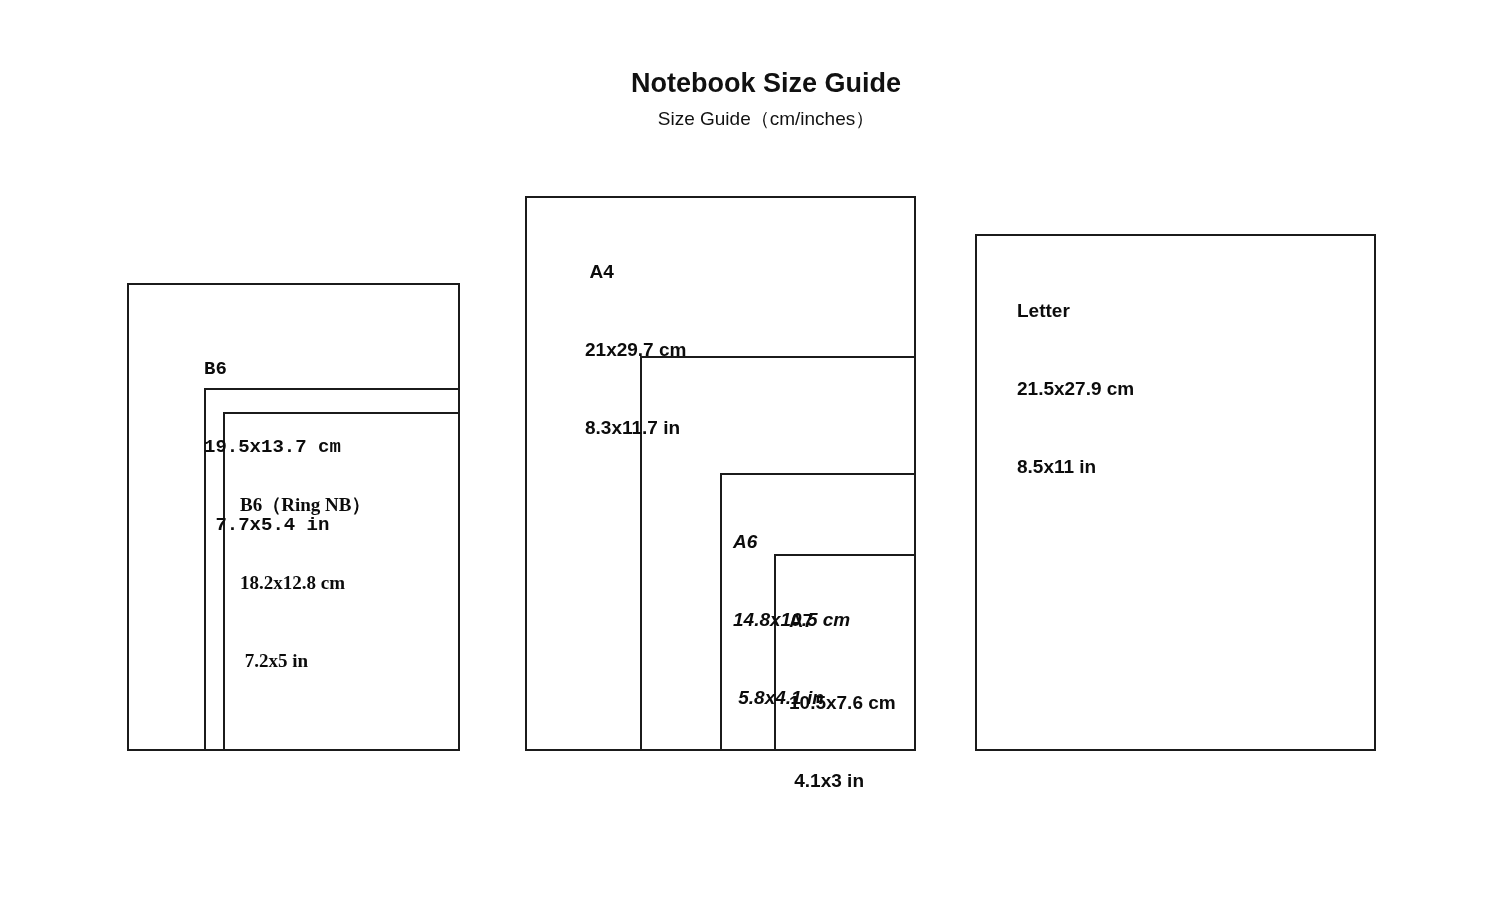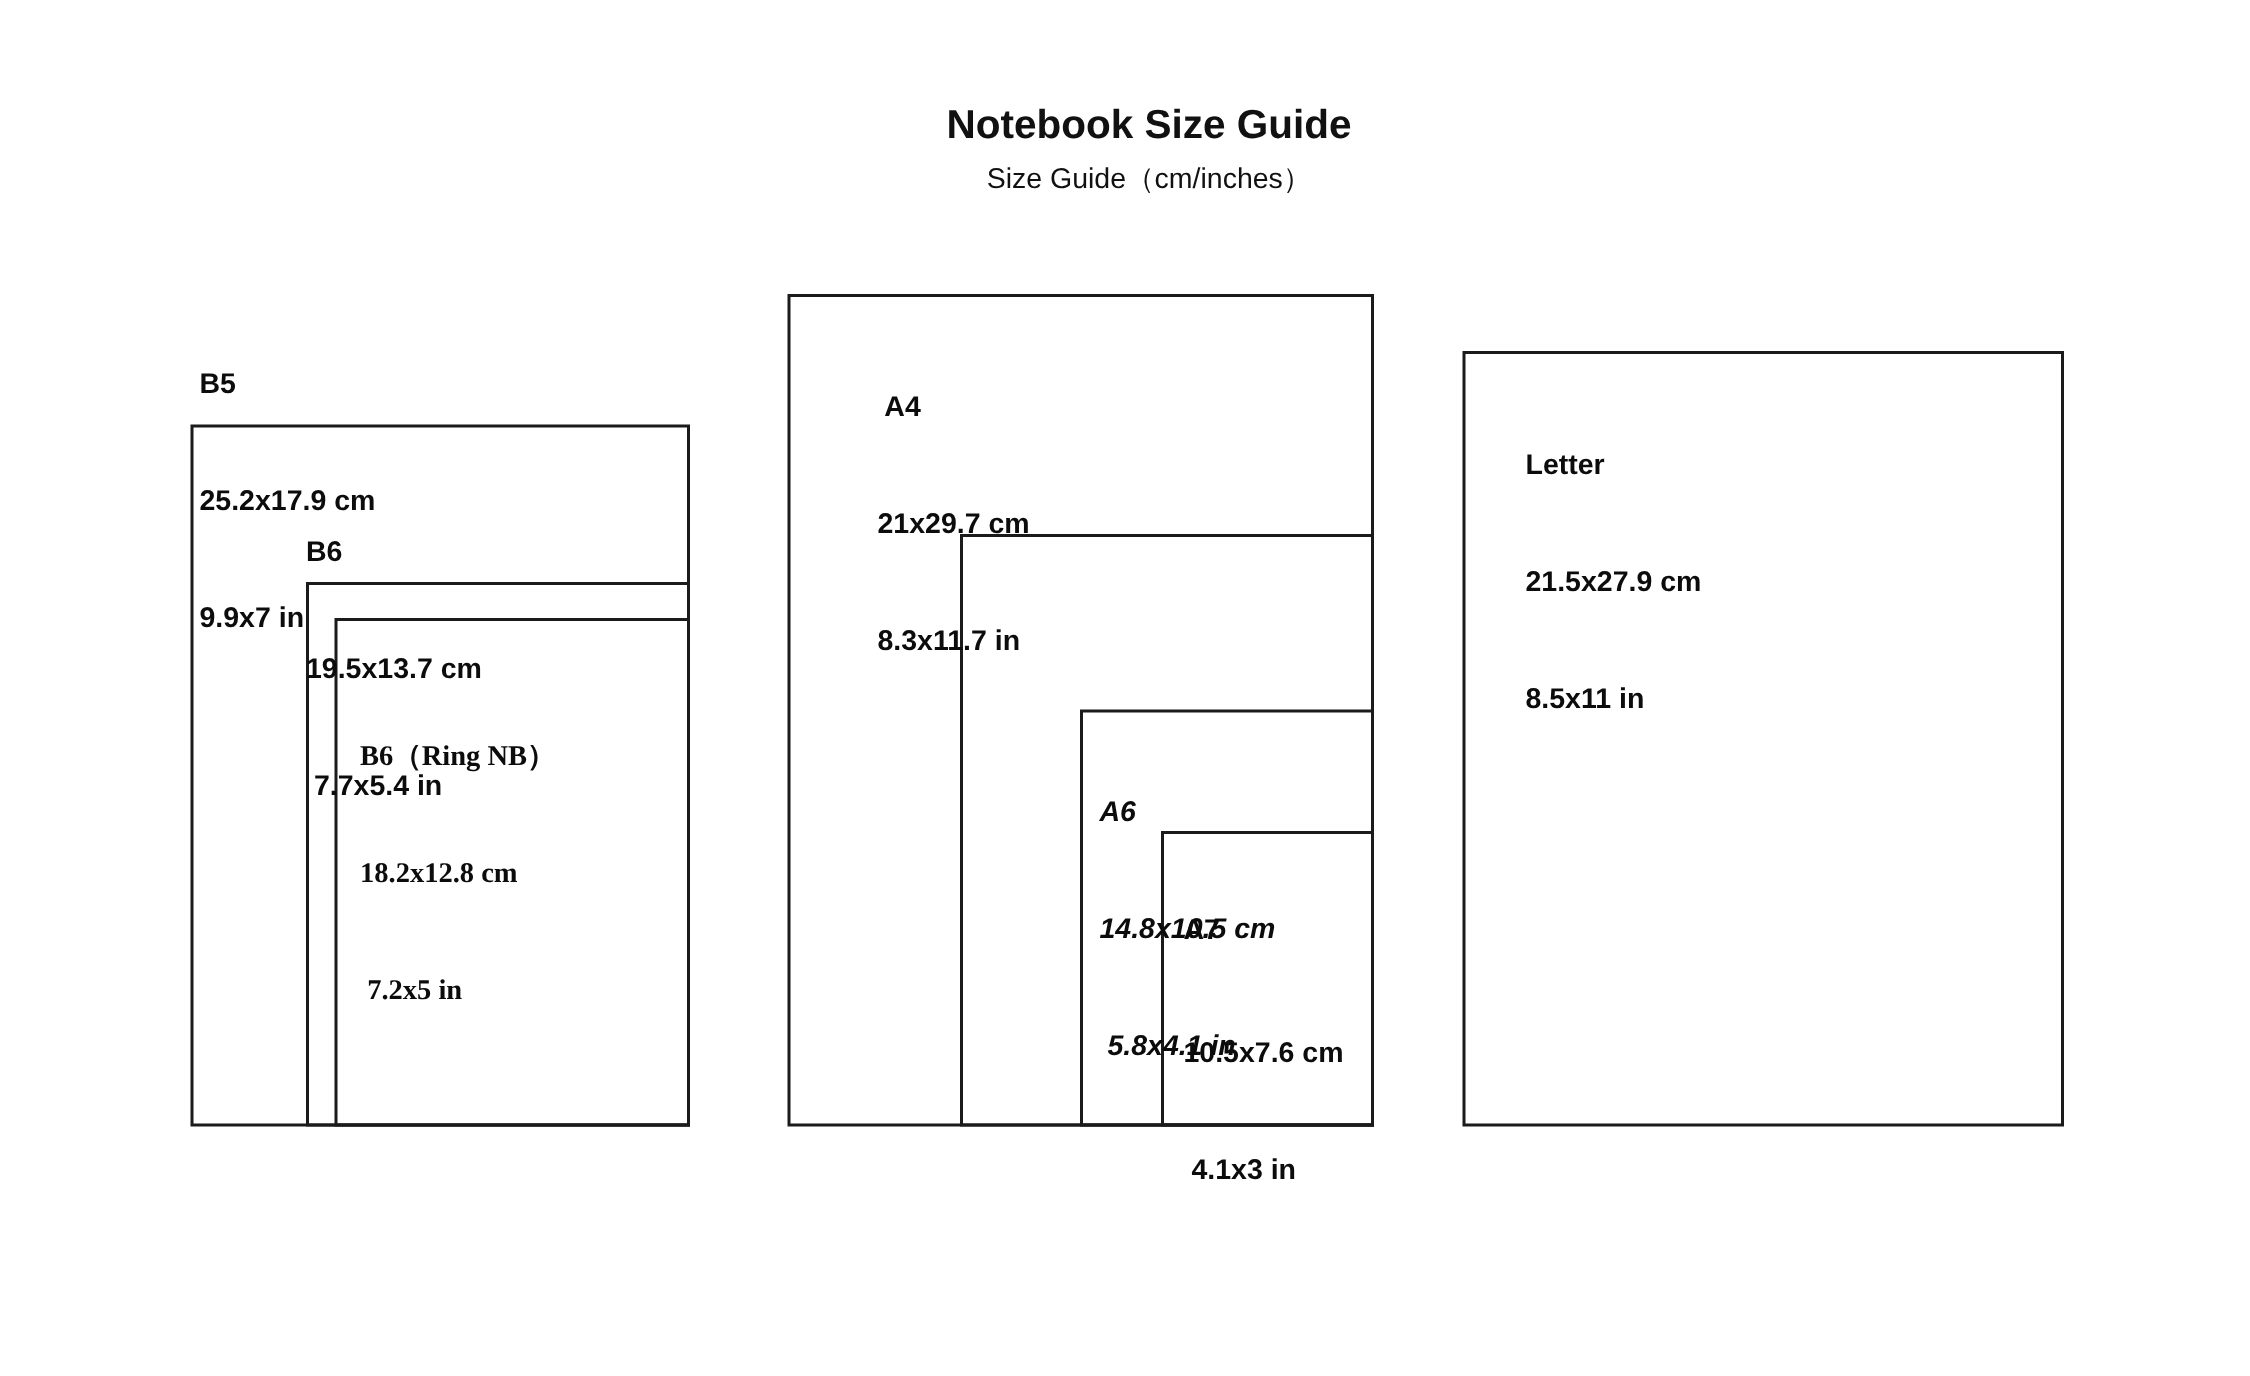--- a/index.html
+++ b/index.html
@@ -52,21 +52,21 @@
   .r-letter { left: 975px; top: 234px; width: 401px; height: 517px; }
   .lbl {
     position: absolute;
     font-size: 19px;
     font-weight: bold;
     line-height: 26px;
     white-space: pre;
     color: #0c0c0c;
   }
   .l-b5     { left: 133px;  top: 192px; }
-  .l-b6     { left: 204px;  top: 304px; }
+  .l-b6     { left: 204px;  top: 304px; font-family: Liberation Mono, monospace; }
   .l-b6ring { left: 240px;  top: 440px; font-family: Liberation Serif, serif; }
   .l-a4     { left: 585px;  top: 207px; }
   .l-a5     { left: 655px;  top: 369px; }
   .l-a6     { left: 733px;  top: 477px; font-style: italic; }
   .l-a7     { left: 789px;  top: 556px; }
   .l-a7 .lbl-cm { margin-top: 4px; }
   .l-letter { left: 1017px; top: 246px; }
 </style>
 </head>
 <body>
@@ -80,25 +80,20 @@
 
   <div class="rect r-b5"></div>
   <div class="rect r-b6"></div>
   <div class="rect r-b6ring"></div>
   <div class="rect r-a4"></div>
   <div class="rect r-a5"></div>
   <div class="rect r-a6"></div>
   <div class="rect r-a7"></div>
   <div class="rect r-letter"></div>
 
-  <div class="lbl l-b5">
-    <div class="lbl-name">B5</div>
-    <div class="lbl-cm">25.2x17.9 cm</div>
-    <div class="lbl-in">9.9x7 in</div>
-  </div>
 
   <div class="lbl l-b6">
     <div class="lbl-name">B6</div>
     <div class="lbl-cm">19.5x13.7 cm</div>
     <div class="lbl-in"> 7.7x5.4 in</div>
   </div>
 
   <div class="lbl l-b6ring">
     <div class="lbl-name">B6（Ring NB）</div>
     <div class="lbl-cm">18.2x12.8 cm</div>

